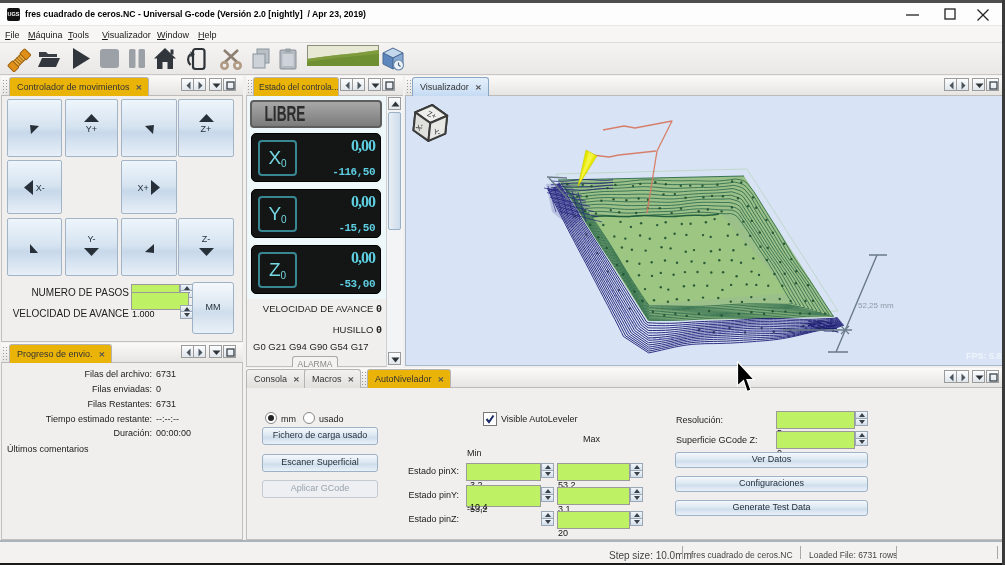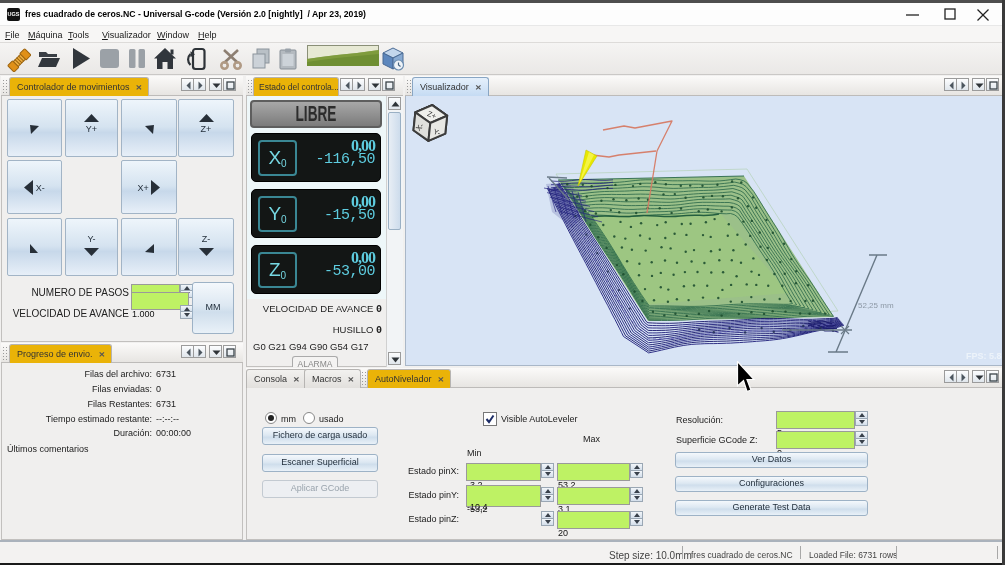--- a/index.html
+++ b/index.html
@@ -19,21 +19,21 @@
 .sb i{position:absolute;left:50%;top:50%;transform:translate(-50%,-50%);border-left:3px solid transparent;border-right:3px solid transparent}
 .sb i.u{border-bottom:4px solid #39414b}
 .sb i.d{border-top:4px solid #39414b}
 .lr{position:absolute;font-size:10px;color:#222;text-align:right;white-space:nowrap}
 .nbtn{position:absolute;background:linear-gradient(#f4f8fc 0%,#dde8f2 45%,#cfdeec 58%,#e9f1f8 100%);border:1px solid #9db2c6;border-radius:3px;font-size:9px;color:#1e2b38;text-align:center;white-space:nowrap}
 .nbtn.dis{background:#edeff2;border-color:#c3cad1;color:#9aa4ad}
 .drobox{position:absolute;left:251px;width:130px;height:49px;background:#131615;border-radius:5px;border:1px solid #000}
 .drolab{position:absolute;left:6px;top:6px;width:39px;height:36px;border:2px solid #3a8794;border-radius:4px;color:#76d8e3;text-align:center;font-size:19px;line-height:32px}
 .drolab sub{font-size:10px;vertical-align:-3px}
 .dv1{position:absolute;right:5px;top:3px;font-family:Liberation Serif, serif;font-weight:bold;font-size:16px;color:#5ecde0;letter-spacing:-1px}
-.dv2{position:absolute;right:5px;bottom:13px;font-family:"Liberation Mono",monospace;font-weight:normal;font-size:15px;color:#5ecde0;letter-spacing:-0.5px}
+.dv2{position:absolute;right:5px;bottom:3px;font-family:"Liberation Mono",monospace;font-weight:bold;font-size:11px;color:#5ecde0;letter-spacing:-0.5px}
 .radio{position:absolute;width:12px;height:12px;border:1px solid #888;border-radius:50%;background:#fff}
 .radio.sel::after{content:"";position:absolute;left:2px;top:2px;width:6px;height:6px;background:#222;border-radius:50%}
 u{text-decoration:underline}
 </style></head>
 <body>
 <div class="a" style="left:0px;top:0px;width:1005px;height:3px;background:#4e4e4e"></div>
 <div class="a" style="left:1002px;top:0px;width:3px;height:565px;background:#3a3a3a;z-index:60"></div>
 <div class="a" style="left:0px;top:3px;width:1002px;height:23px;background:#fdfdfd;border-bottom:1px solid #e8e8e8"></div>
 <div class="a" style="left:7px;top:8px;width:13px;height:13px;background:#111;border-radius:2px;color:#fff;font-size:5.5px;font-weight:bold;text-align:center;line-height:13px">UGS</div>
 <div class="a" style="left:25px;top:9px;font-size:8.7px;font-weight:bold;color:#000">fres cuadrado de ceros.NC - Universal G-code (Versión 2.0 [nightly] &nbsp;/ Apr 23, 2019)</div>
@@ -243,21 +243,21 @@
       <polygon points="4.5,2.5 8.5,6.5 4.5,10.5" fill="#4c565f"></polygon>
     </svg></div>
 <div class="nb" style="left:368px;top:78px"><svg width="13" height="13">
       <polygon points="2.5,4.5 10.5,4.5 6.5,9" fill="#2e3338"></polygon>
     </svg></div>
 <div class="nb" style="left:382px;top:78px"><svg width="13" height="13">
       <rect x="3" y="3" width="7" height="7" fill="none" stroke="#3a4248" stroke-width="1.3"></rect>
     </svg></div>
 <div class="a" style="left:246px;top:96px;width:157px;height:271px;background:#f0efee;border:1px solid #c2c0be;border-top:none"></div>
 <div class="a" style="left:247px;top:96px;width:139px;height:203px;background:#eef7f9"></div>
-<div class="a" style="left:250px;top:100px;width:132px;height:28px;background:linear-gradient(#a8a8a8,#7b7b7b);border:2px solid #5e5e5e;border-radius:4px;text-align:center;font-size:22px;font-weight:bold;color:#2d2d2d;line-height:23px"><span style="display:inline-block;transform:scale(0.62,1)">LIBRE</span></div>
+<div class="a" style="left:250px;top:100px;width:132px;height:28px;background:linear-gradient(#a8a8a8,#7b7b7b);border:2px solid #5e5e5e;border-radius:4px;text-align:left;font-size:22px;font-weight:bold;color:#2d2d2d;line-height:23px"><span style="display:inline-block;transform:scale(0.62,1)">LIBRE</span></div>
 <div class="drobox" style="top:133px">
     <div class="drolab">X<sub>0</sub></div>
     <div class="dv1">0,00</div>
     <div class="dv2">-116,50</div>
   </div>
 <div class="drobox" style="top:189px">
     <div class="drolab">Y<sub>0</sub></div>
     <div class="dv1">0,00</div>
     <div class="dv2">-15,50</div>
   </div>

